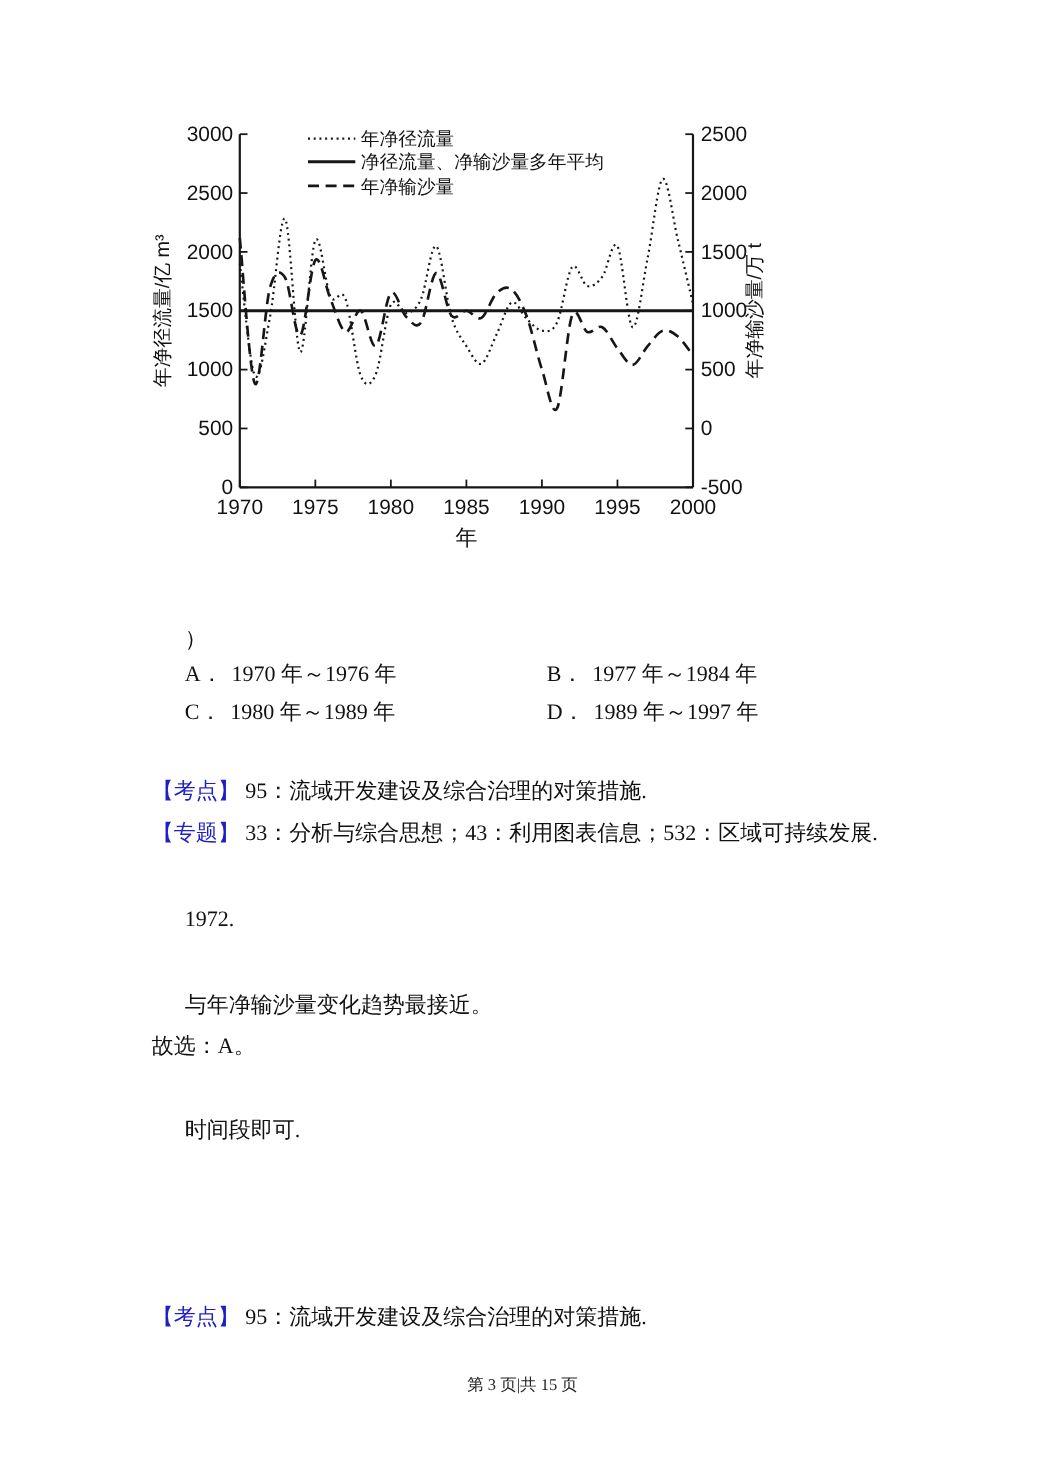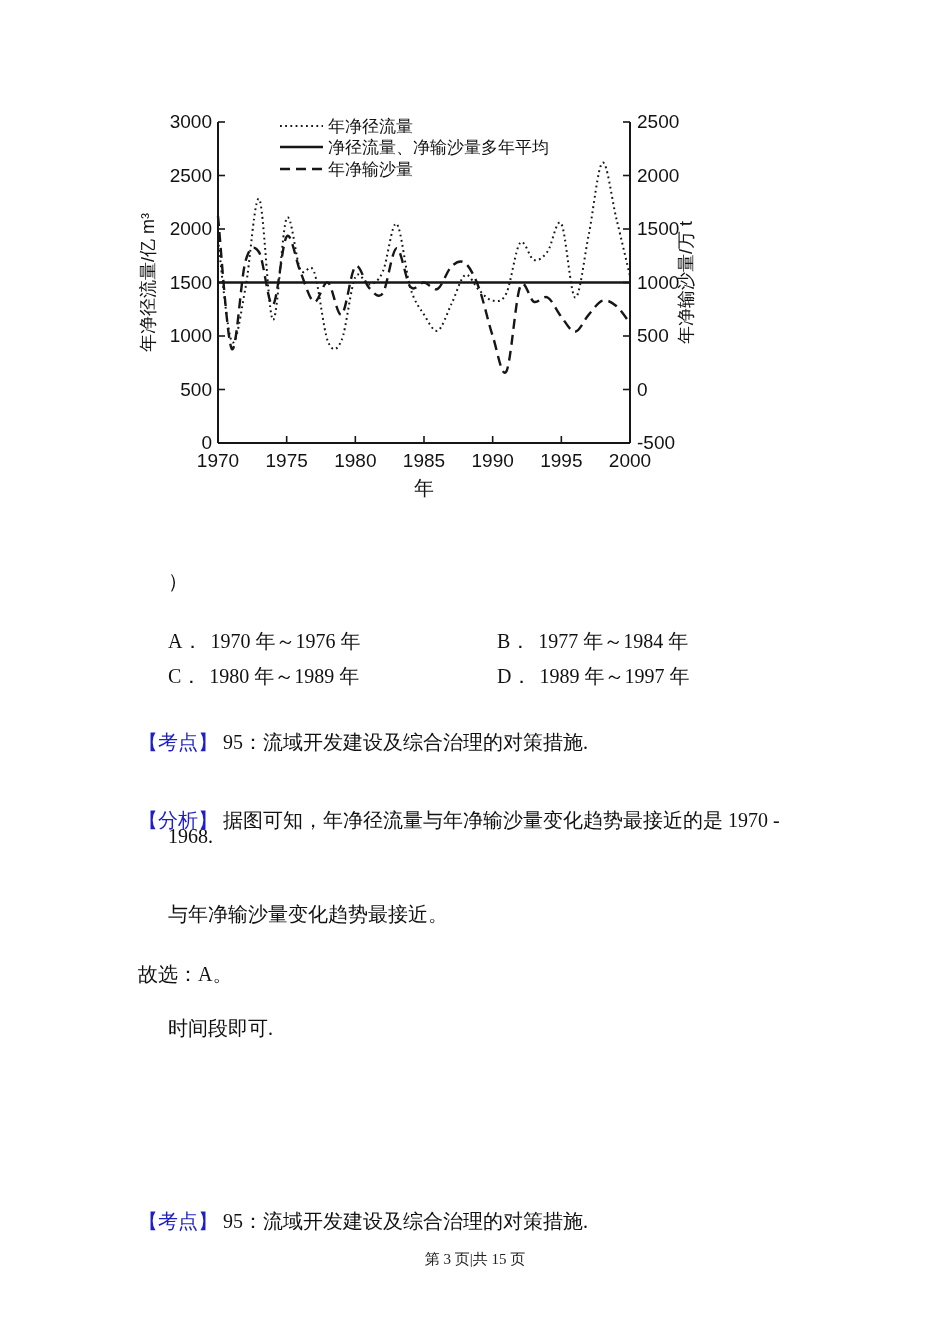--- a/index.html
+++ b/index.html
@@ -1,24 +1,24 @@
 <!DOCTYPE html>
 <html><head>
 <meta charset="utf-8">
 <style>
   html,body{margin:0;padding:0;background:#888;}
   .page{
     position:relative;width:950px;height:1344px;background:#ffffff;
     font-family:"Liberation Serif", serif;color:#111;overflow:hidden;margin:0 auto;
   }
-  .tline{position:absolute;left:138px;height:26px;line-height:26px;font-size:20px;white-space:nowrap;margin-top:23px;}
+  .tline{position:absolute;left:138px;height:26px;line-height:26px;font-size:20px;white-space:nowrap;}
   .qline{position:absolute;left:125px;height:26px;line-height:26px;font-size:20px;white-space:nowrap;}
   .cont{position:absolute;left:168px;height:26px;line-height:26px;font-size:20px;white-space:nowrap;}
   .optrow{position:absolute;left:0;top:0;width:950px;height:26px;line-height:26px;font-size:20px;}
-  .optrow .opt{position:absolute;white-space:nowrap;margin-top:28px;}
+  .optrow .opt{position:absolute;white-space:nowrap;}
   .opt .olabel{margin-right:8px;}
   .tag{color:#1f1fc8;margin-right:5px;}
   .qnum{margin-right:12px;}
   .footer{position:absolute;left:0;width:950px;text-align:center;font-size:15px;color:#222;}
   svg text{font-family:"Liberation Sans", sans-serif;fill:#121212;}
 </style>
 </head>
 <body>
 
 <div class="page">
@@ -90,24 +90,24 @@
     <span class="opt" style="left:497px"><span class="olabel">B．</span><span>1977 年～1984 年</span></span>
   </div>
   <div class="optrow" style="top:635px">
     <span class="opt" style="left:168px"><span class="olabel">C．</span><span>1980 年～1989 年</span></span>
     <span class="opt" style="left:497px"><span class="olabel">D．</span><span>1989 年～1997 年</span></span>
   </div>
 
   <div class="tline" style="top:706px">
     <span class="tag">【考点】</span><span>95：流域开发建设及综合治理的对策措施.</span>
   </div>
-  <div class="tline" style="top:784px">
-    <span class="tag">【分析】</span><span>据图可知，年净径流量与年净输沙量变化趋势最接近的是 1970 -</span>
+  <div class="tline" style="top:745px">
+    <span class="tag">【专题】</span><span>33：分析与综合思想；43：利用图表信息；532：区域可持续发展.</span>
   </div>
-  <div class="cont" style="top:823px">1968.</div>
+  <div class="cont" style="top:823px">1972.</div>
 
   <div class="cont" style="top:901px">与年净输沙量变化趋势最接近。</div>
   <div class="tline" style="top:938px">故选：A。</div>
 
   <div class="cont" style="top:1015px">时间段即可.</div>
 
 
   <div class="tline" style="top:1185px">
     <span class="tag">【考点】</span><span>95：流域开发建设及综合治理的对策措施.</span>
   </div>

